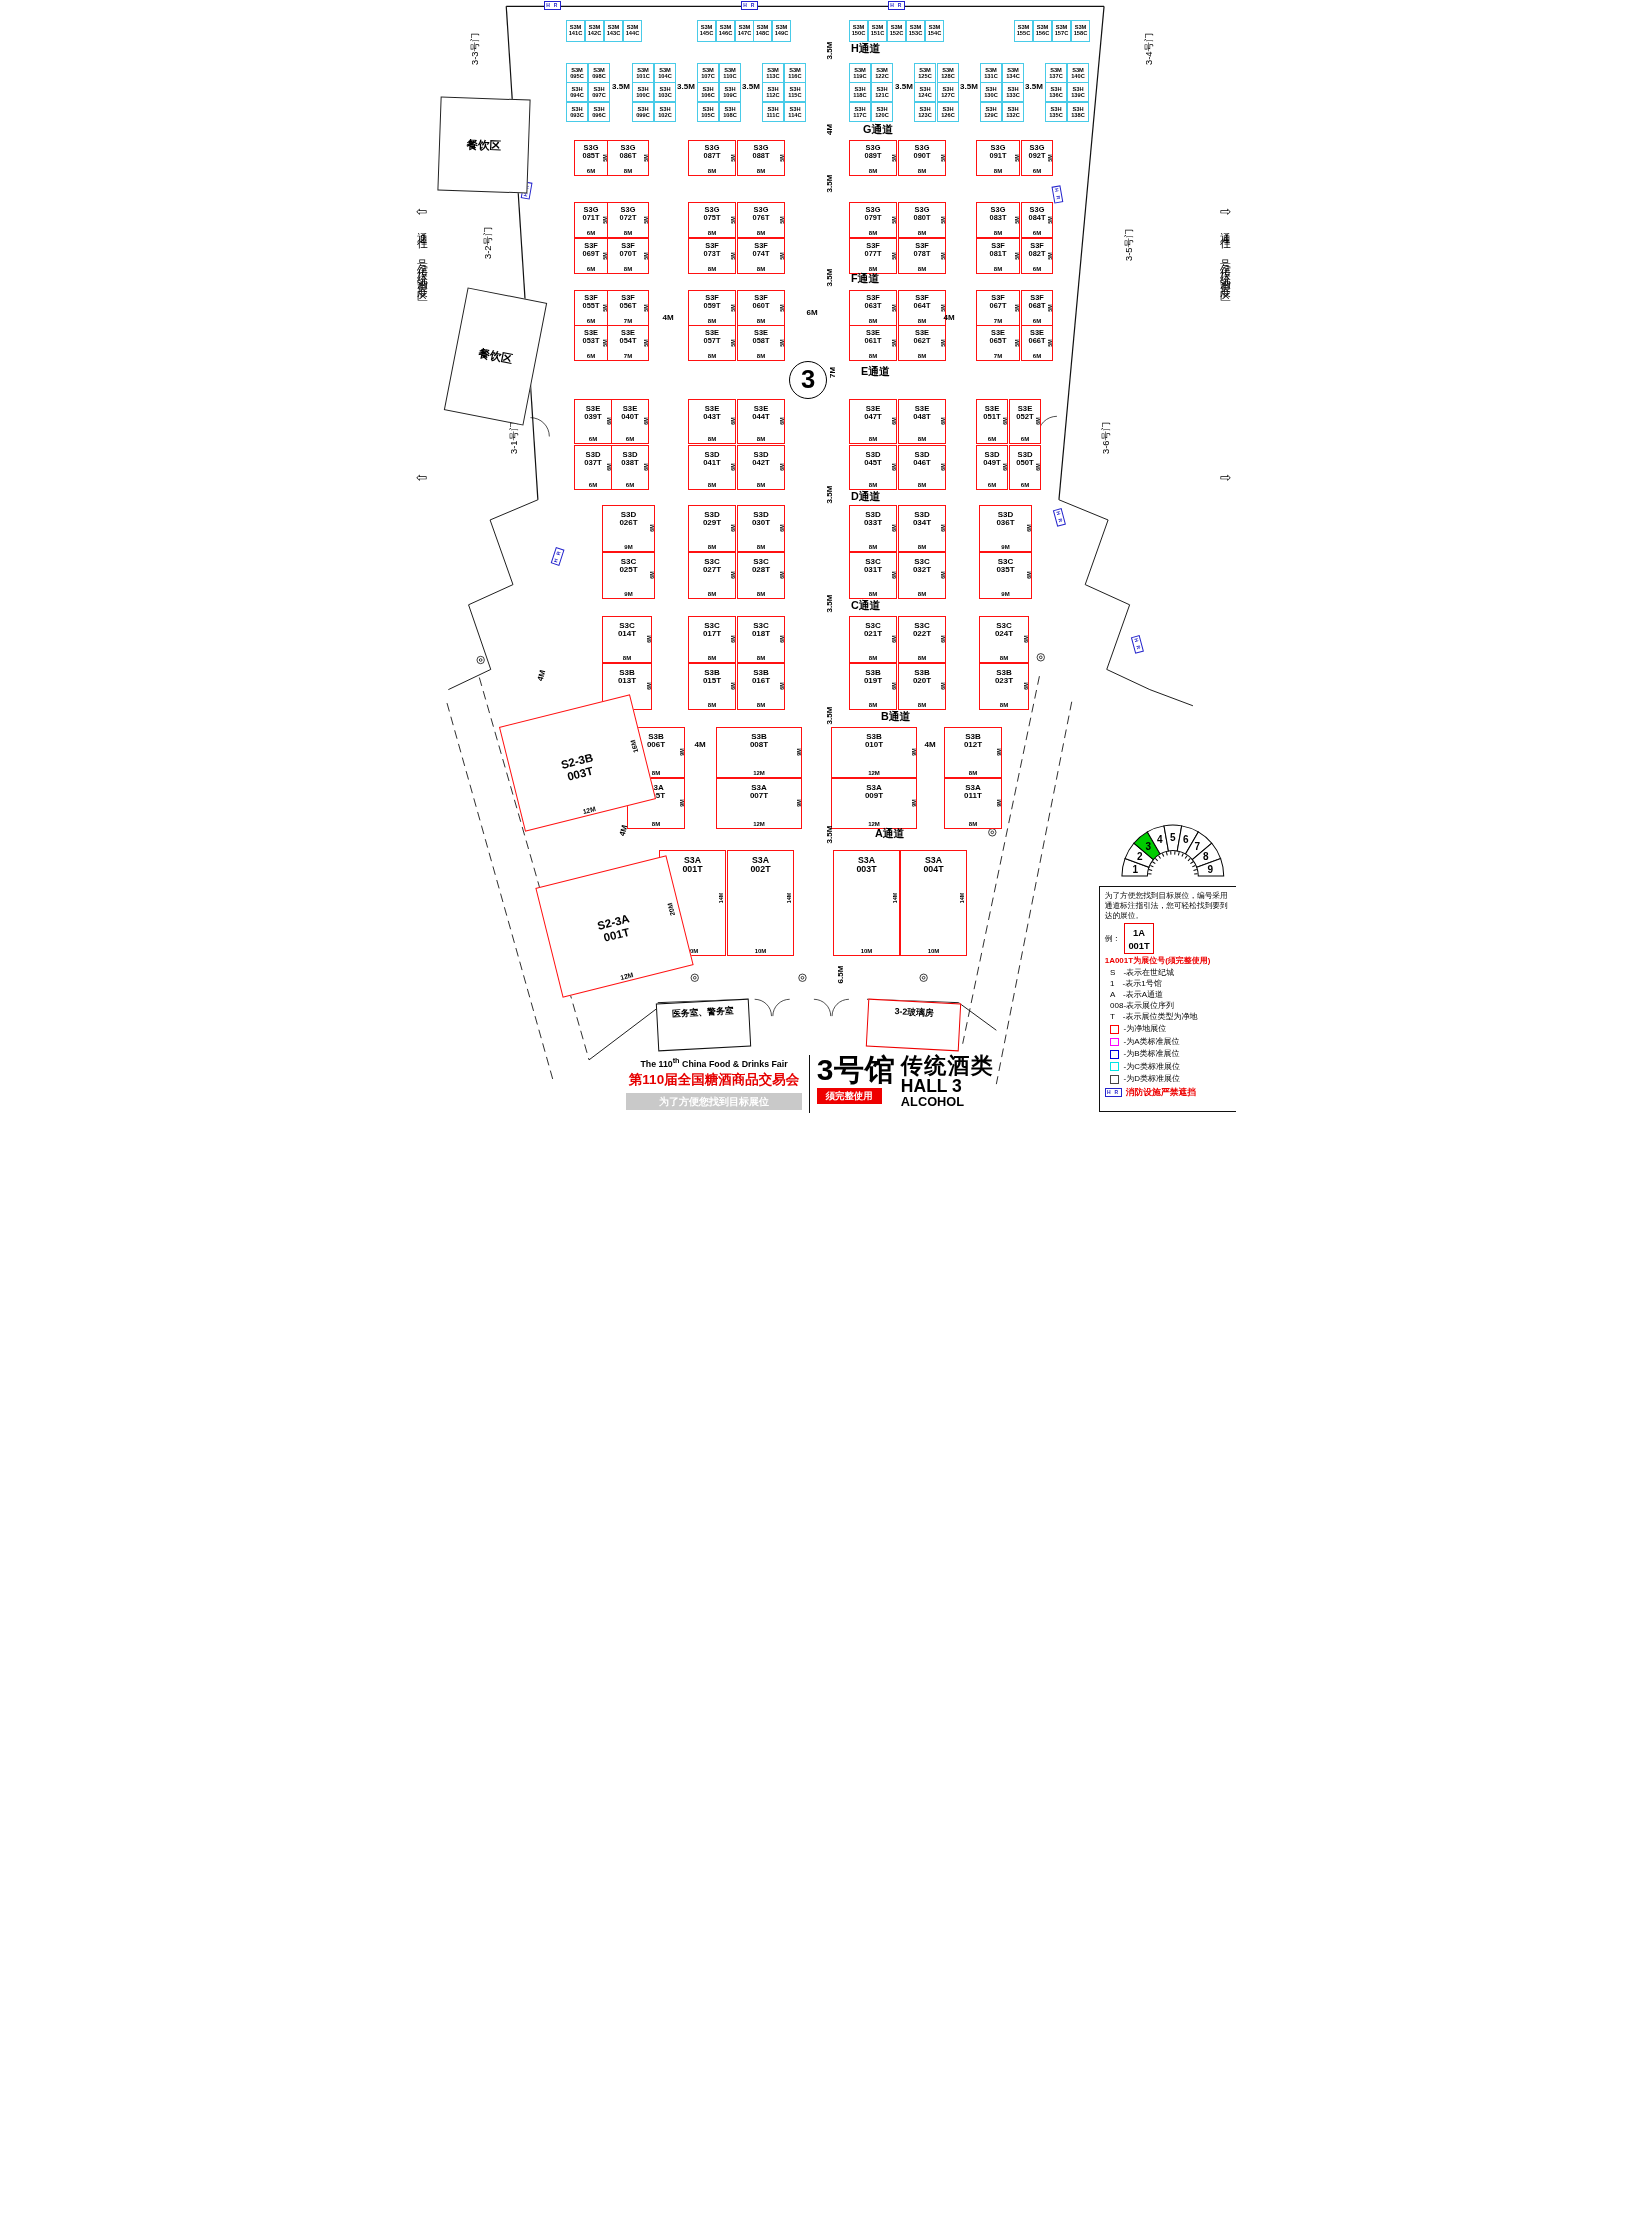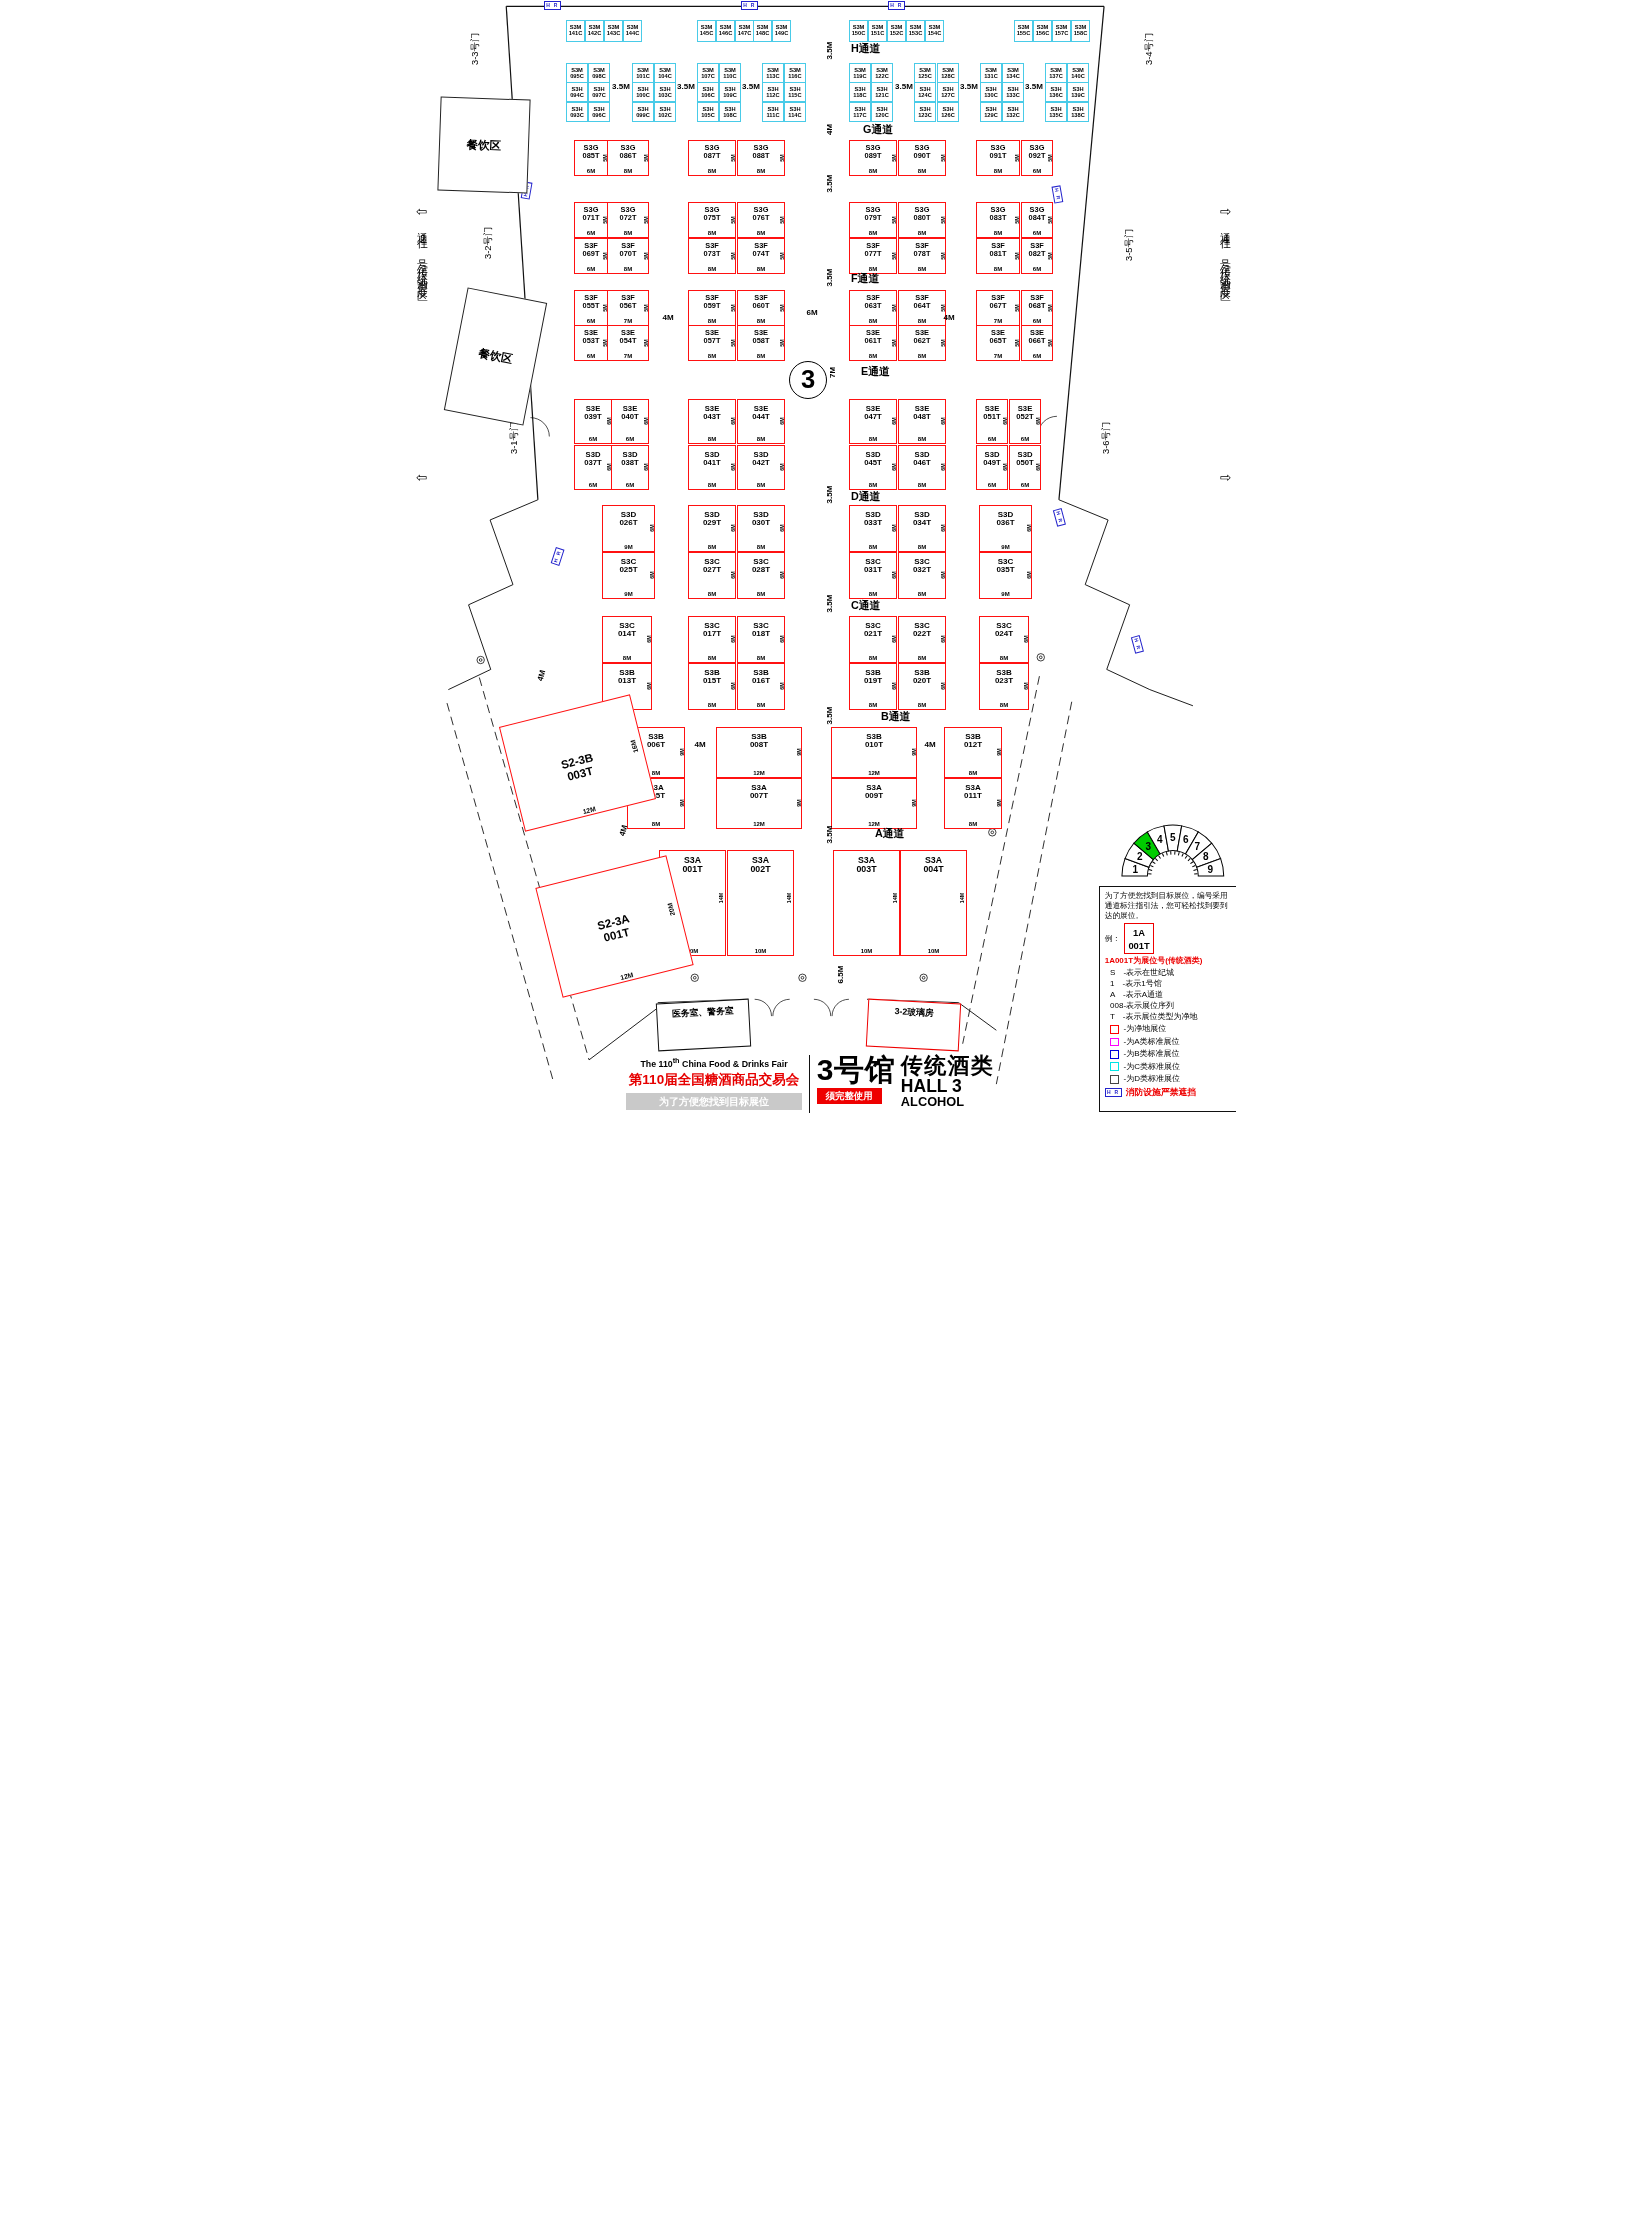--- a/index.html
+++ b/index.html
@@ -1356,21 +1356,21 @@
 
   <div id="legend">
     <p class="intro">为了方便您找到目标展位，编号采用通道标注指引法，您可轻松找到要到达的展位。</p>
     <div id="lg-example">
       <span>例：</span>
       <div id="lg-exbox">
         <div>1A</div>
         <div>001T</div>
       </div>
     </div>
-    <div id="lg-note">1A001T为展位号(传统酒类)</div>
+    <div id="lg-note">1A001T为展位号(须完整使用)</div>
     <div id="lg-keys">
         <div class="lg-key">S　-表示在世纪城</div>
         <div class="lg-key">1　-表示1号馆</div>
         <div class="lg-key">A　-表示A通道</div>
         <div class="lg-key">008-表示展位序列</div>
         <div class="lg-key">T　-表示展位类型为净地</div>
       </div>
     <div id="lg-types">
         <div class="lg-type">
           <span class="lg-sq" style="border-color: rgb(255, 0, 0);"></span>

